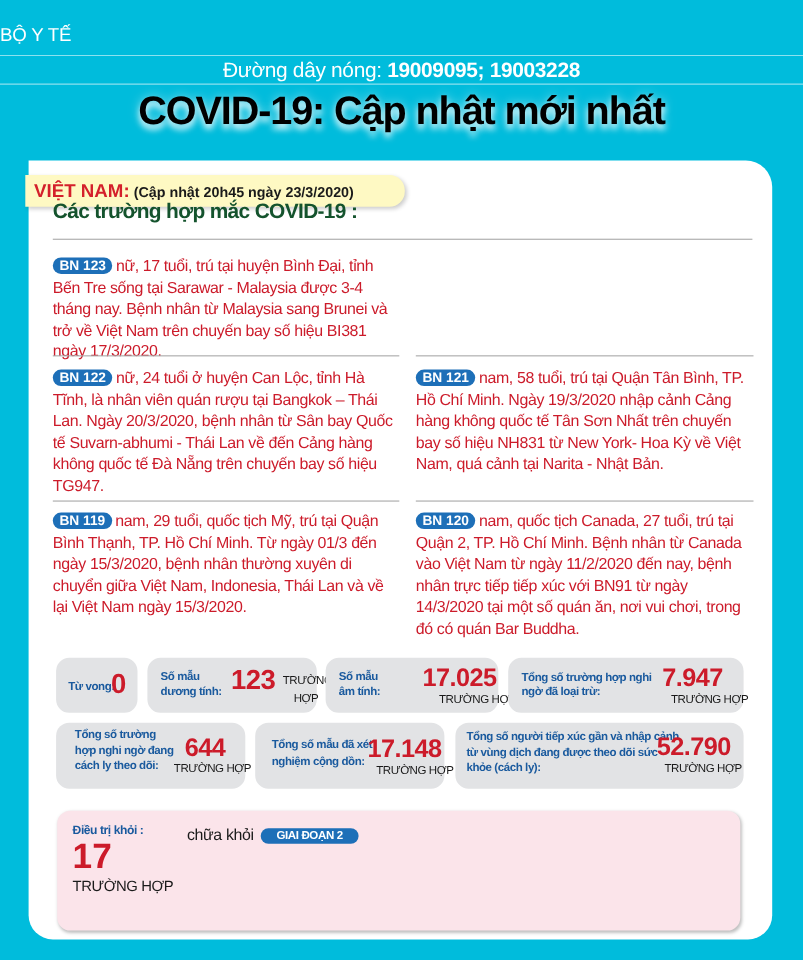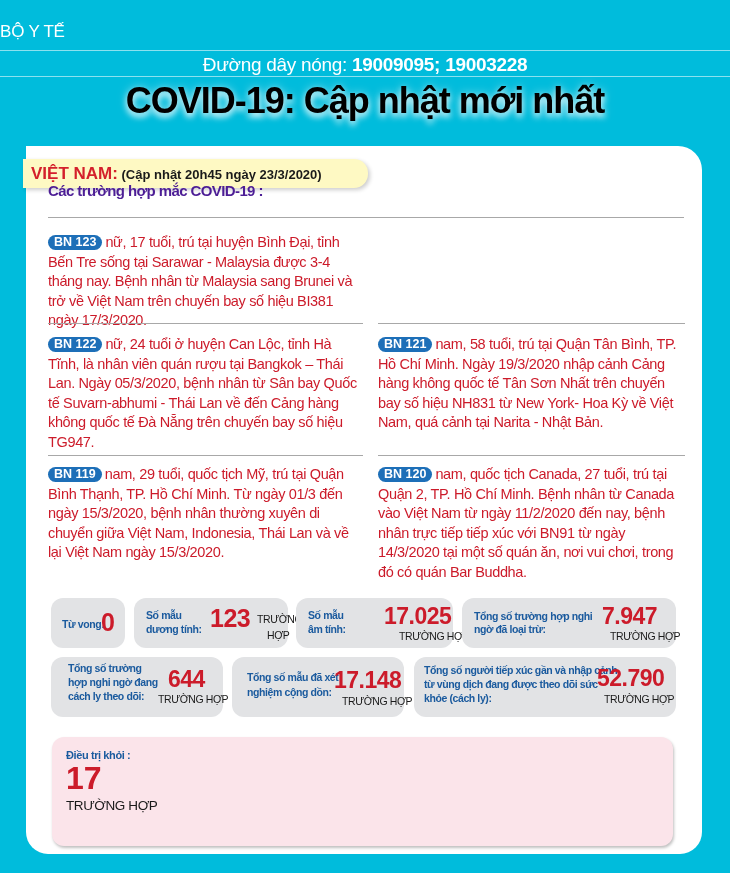--- a/index.html
+++ b/index.html
@@ -37,21 +37,21 @@
     position: absolute; left: 23px; top: 147px; width: 345px; height: 29px;
     background: #fef9c3; box-shadow: 2px 2px 4px rgba(0,0,0,0.2);
     padding-left: 8px; line-height: 29px; white-space: nowrap;
     border-radius: 0 14px 14px 0;
     margin-top: 12px;
   }
   .vn-label { color: #d4202b; font-weight: bold; font-size: 17px; }
   .vn-update { color: #1a1a1a; font-weight: bold; font-size: 13px; }
   .cases-heading {
     position: absolute; left: 48px; top: 182px;
-    color: #4c1d95; font-weight: bold; font-size: 15px; letter-spacing: -0.6px;
+    color: #14532d; font-weight: bold; font-size: 19px; letter-spacing: -0.6px;
   }
   .divider {
     position: absolute; height: 1px; background: #a8a8a8;
   }
   .case {
     position: absolute; color: #cc1b2a; font-size: 14.5px; line-height: 19.5px;
     letter-spacing: -0.35px;
   }
   .bn {
     display: inline-block; background: #1d6fb8; color: #fff; font-weight: bold;
@@ -108,21 +108,21 @@
 <div class="divider" style="left:48px; top:217px; width:636px;"></div>
 
 <div class="case" style="left:48px; top:233px; width:315px;">
   <span class="bn">BN 123</span><span>nữ, 17 tuổi, trú tại huyện Bình Đại, tỉnh Bến Tre sống tại Sarawar - Malaysia được 3-4 tháng nay. Bệnh nhân từ Malaysia sang Brunei và trở về Việt Nam trên chuyến bay số hiệu BI381 ngày 17/3/2020.</span>
 </div>
 
 <div class="divider" style="left:48px; top:323px; width:315px;"></div>
 <div class="divider" style="left:378px; top:323px; width:307px;"></div>
 
 <div class="case" style="left:48px; top:335px; width:312px;">
-  <span class="bn">BN 122</span><span>nữ, 24 tuổi ở huyện Can Lộc, tỉnh Hà Tĩnh, là nhân viên quán rượu tại Bangkok – Thái Lan. Ngày 05/3/2020, bệnh nhân từ Sân bay Quốc tế Suvarn-abhumi - Thái Lan về đến Cảng hàng không quốc tế Đà Nẵng  trên chuyến bay số hiệu TG947.</span>
+  <span class="bn">BN 122</span><span>nữ, 24 tuổi ở huyện Can Lộc, tỉnh Hà Tĩnh, là nhân viên quán rượu tại Bangkok – Thái Lan. Ngày 20/3/2020, bệnh nhân từ Sân bay Quốc tế Suvarn-abhumi - Thái Lan về đến Cảng hàng không quốc tế Đà Nẵng  trên chuyến bay số hiệu TG947.</span>
 </div>
 
 <div class="case" style="left:378px; top:335px; width:307px;">
   <span class="bn">BN 121</span><span>nam, 58 tuổi, trú tại Quận Tân Bình, TP. Hồ Chí Minh. Ngày 19/3/2020 nhập cảnh Cảng hàng không quốc tế Tân Sơn Nhất trên chuyến bay số hiệu NH831 từ New York- Hoa Kỳ về Việt Nam, quá cảnh tại Narita - Nhật Bản.</span>
 </div>
 
 <div class="divider" style="left:48px; top:455px; width:315px;"></div>
 <div class="divider" style="left:378px; top:455px; width:307px;"></div>
 
 <div class="case" style="left:48px; top:465px; width:312px;">
@@ -181,14 +181,15 @@
   <span class="lbl" style="left:10px; top:35px;">khỏe (cách ly):</span>
   <span class="num" style="left:183px; top:8px; font-size:23px;">52.790</span>
   <span class="unit" style="left:190px; top:36px;">TRƯỜNG HỢP</span>
 </div>
 
 <div class="recovered">
   <span class="rec-lbl">Điều trị khỏi :</span>
   <span class="rec-num">17</span>
   <span class="rec-unit">TRƯỜNG HỢP</span>
   <div class="rec-text">
+    <div><span>chữa khỏi </span><span class="pill-blue">GIAI ĐOẠN 2</span></div>
   </div>
 </div>
 
 </body></html>

